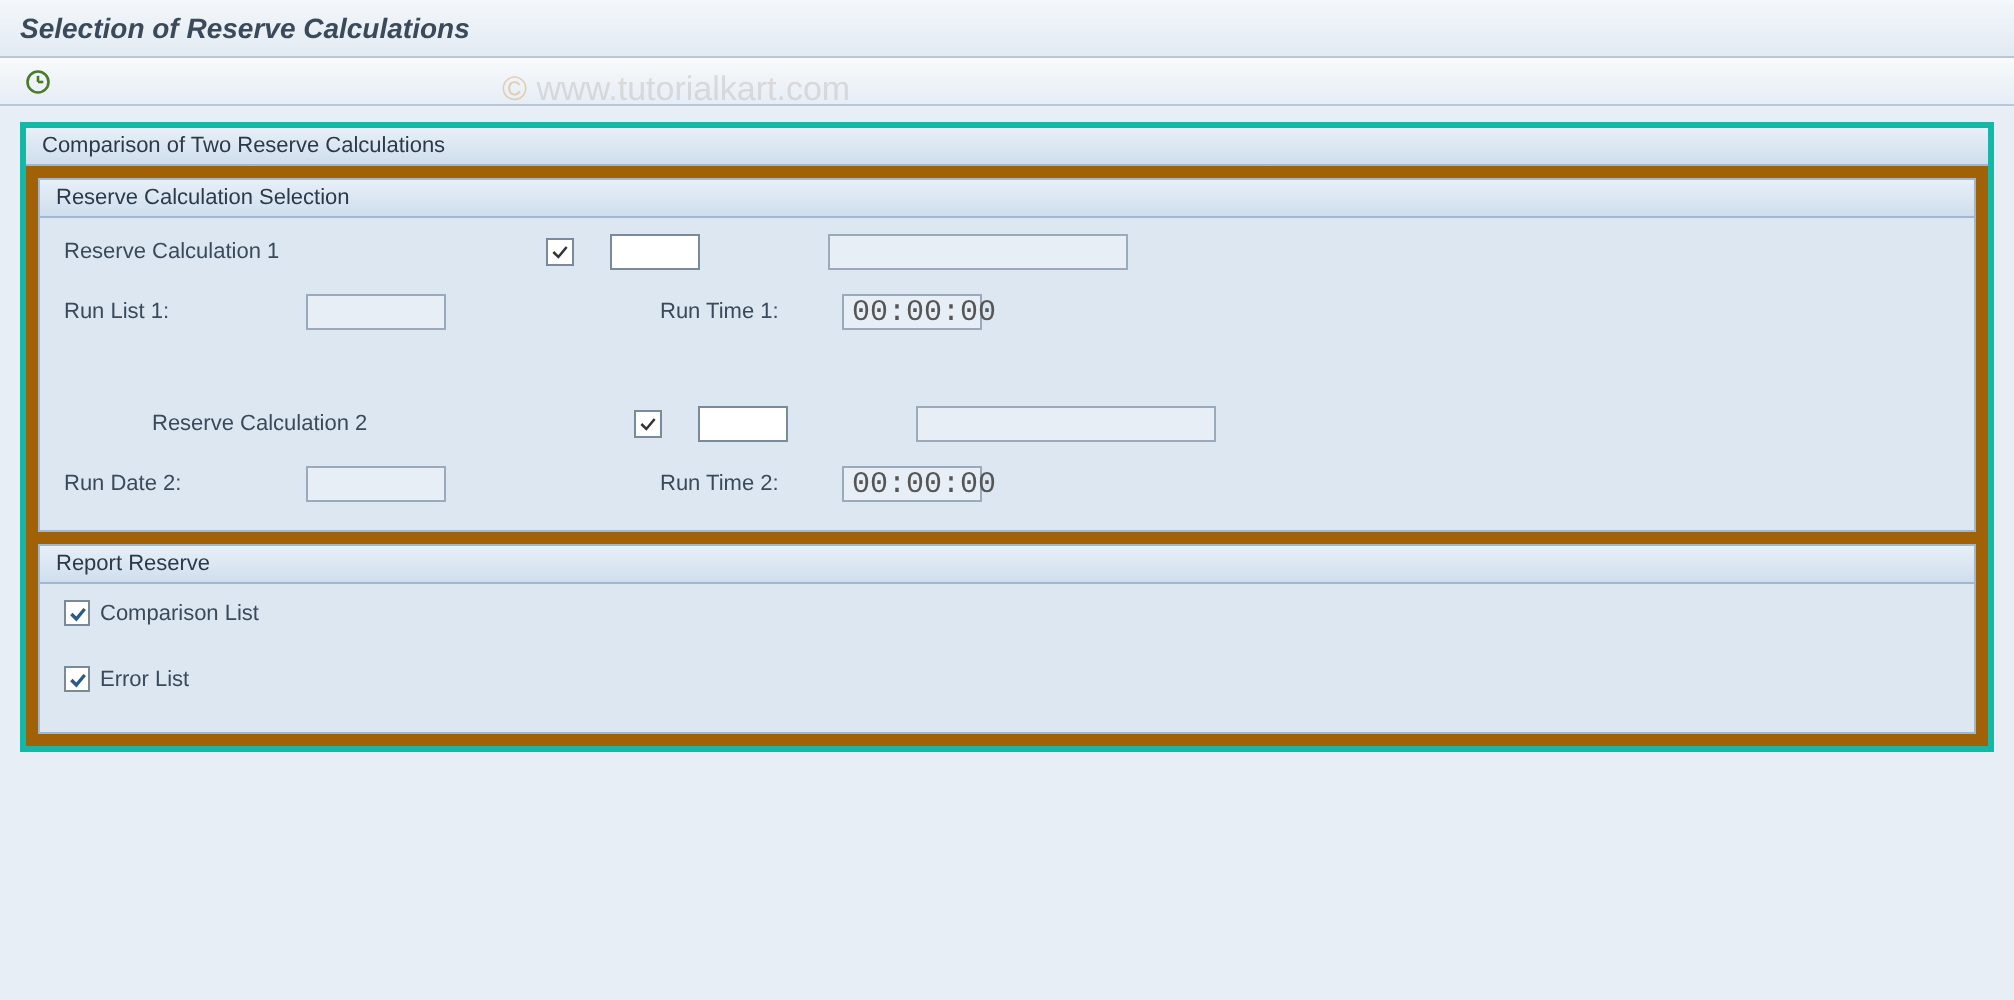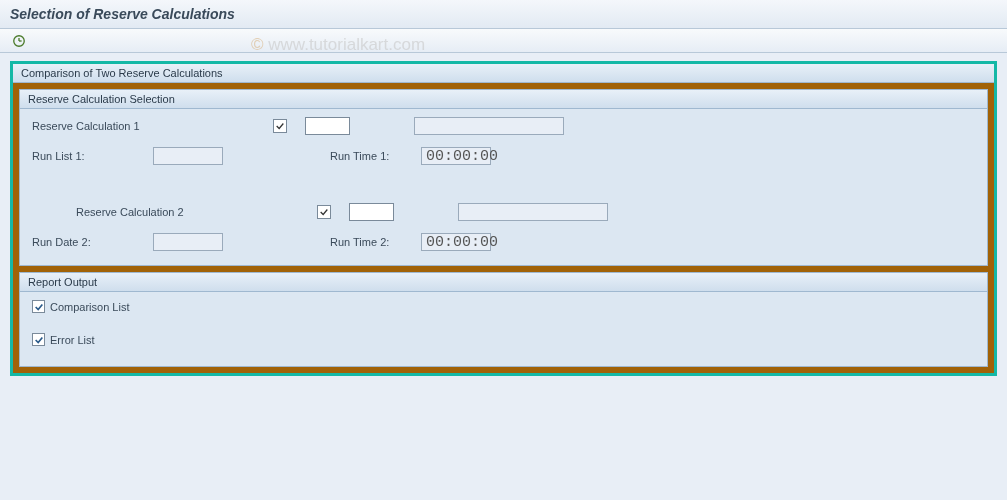--- a/index.html
+++ b/index.html
@@ -250,21 +250,21 @@
           <input class="input-readonly-small" readonly="" value="" style="">
           <span style="width:75px"></span>
           <span class="label-cell-small" style="width:75px">Run Time 2:</span>
           <span class="time-display">00:00:00</span>
         </div>
 
       </div>
     </div>
 
     <div class="inner-group">
-      <div class="inner-group-title">Report Output</div>
+      <div class="inner-group-title">Report Reserve</div>
       <div class="panel-body">
 
         <div class="cb-row">
           <span class="sap-checkbox">
             <svg viewBox="0 0 12 12">
               <path d="M2 6 L5 9 L10 3" fill="none" stroke="#2a5a8a" stroke-width="2"></path>
             </svg>
           </span>
           <span class="cb-label">Comparison List</span>
         </div>

